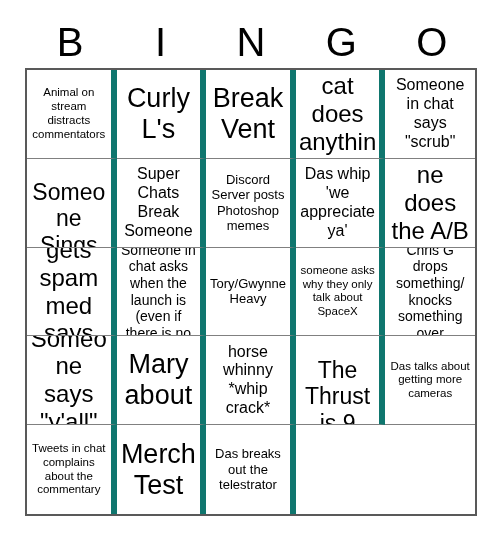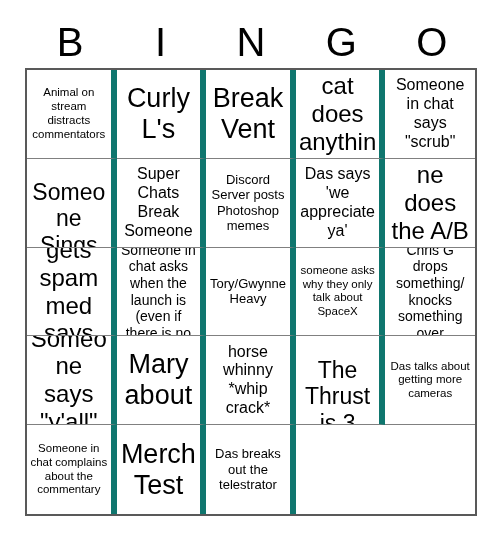--- a/index.html
+++ b/index.html
@@ -127,21 +127,21 @@
     <div class="bingo-cell fs-xl">
         <span class="cell-text">Someone Sings</span>
       </div>
     <div class="bingo-cell fs-md">
         <span class="cell-text">Super Chats Break Someone</span>
       </div>
     <div class="bingo-cell fs-sm">
         <span class="cell-text">Discord Server posts Photoshop memes</span>
       </div>
     <div class="bingo-cell fs-md">
-        <span class="cell-text">Das says 'we appreciate ya'</span>
+        <span class="cell-text">Das whip 'we appreciate ya'</span>
       </div>
 
     <div class="bingo-cell fs-lg">
         <span class="cell-text">Someone does the A/B Test</span>
       </div>
     <div class="bingo-cell fs-lg">
         <span class="cell-text">Chat gets spammed says F's</span>
       </div>
     <div class="bingo-cell fs-xxs">
         <span class="cell-text">Free! Someone in chat asks when the launch is (even if there is no launch)</span>
@@ -159,28 +159,28 @@
     <div class="bingo-cell fs-lg">
         <span class="cell-text">Someone says "y'all"</span>
       </div>
     <div class="bingo-cell fs-xxl">
         <span class="cell-text">Mary about</span>
       </div>
     <div class="bingo-cell fs-md">
         <span class="cell-text">horse whinny *whip crack*</span>
       </div>
     <div class="bingo-cell fs-xl">
-        <span class="cell-text">The Thrust is 3</span>
+        <span class="cell-text">The Thrust is 9</span>
       </div>
 
     <div class="bingo-cell fs-xs">
         <span class="cell-text">Das talks about getting more cameras</span>
       </div>
     <div class="bingo-cell fs-xs">
-        <span class="cell-text">Someone in chat complains about the commentary</span>
+        <span class="cell-text">Tweets in chat complains about the commentary</span>
       </div>
     <div class="bingo-cell fs-xxl">
         <span class="cell-text">Merch Test</span>
       </div>
     <div class="bingo-cell fs-sm">
         <span class="cell-text">Das breaks out the telestrator</span>
       </div>
 
   </div>
 </div>

